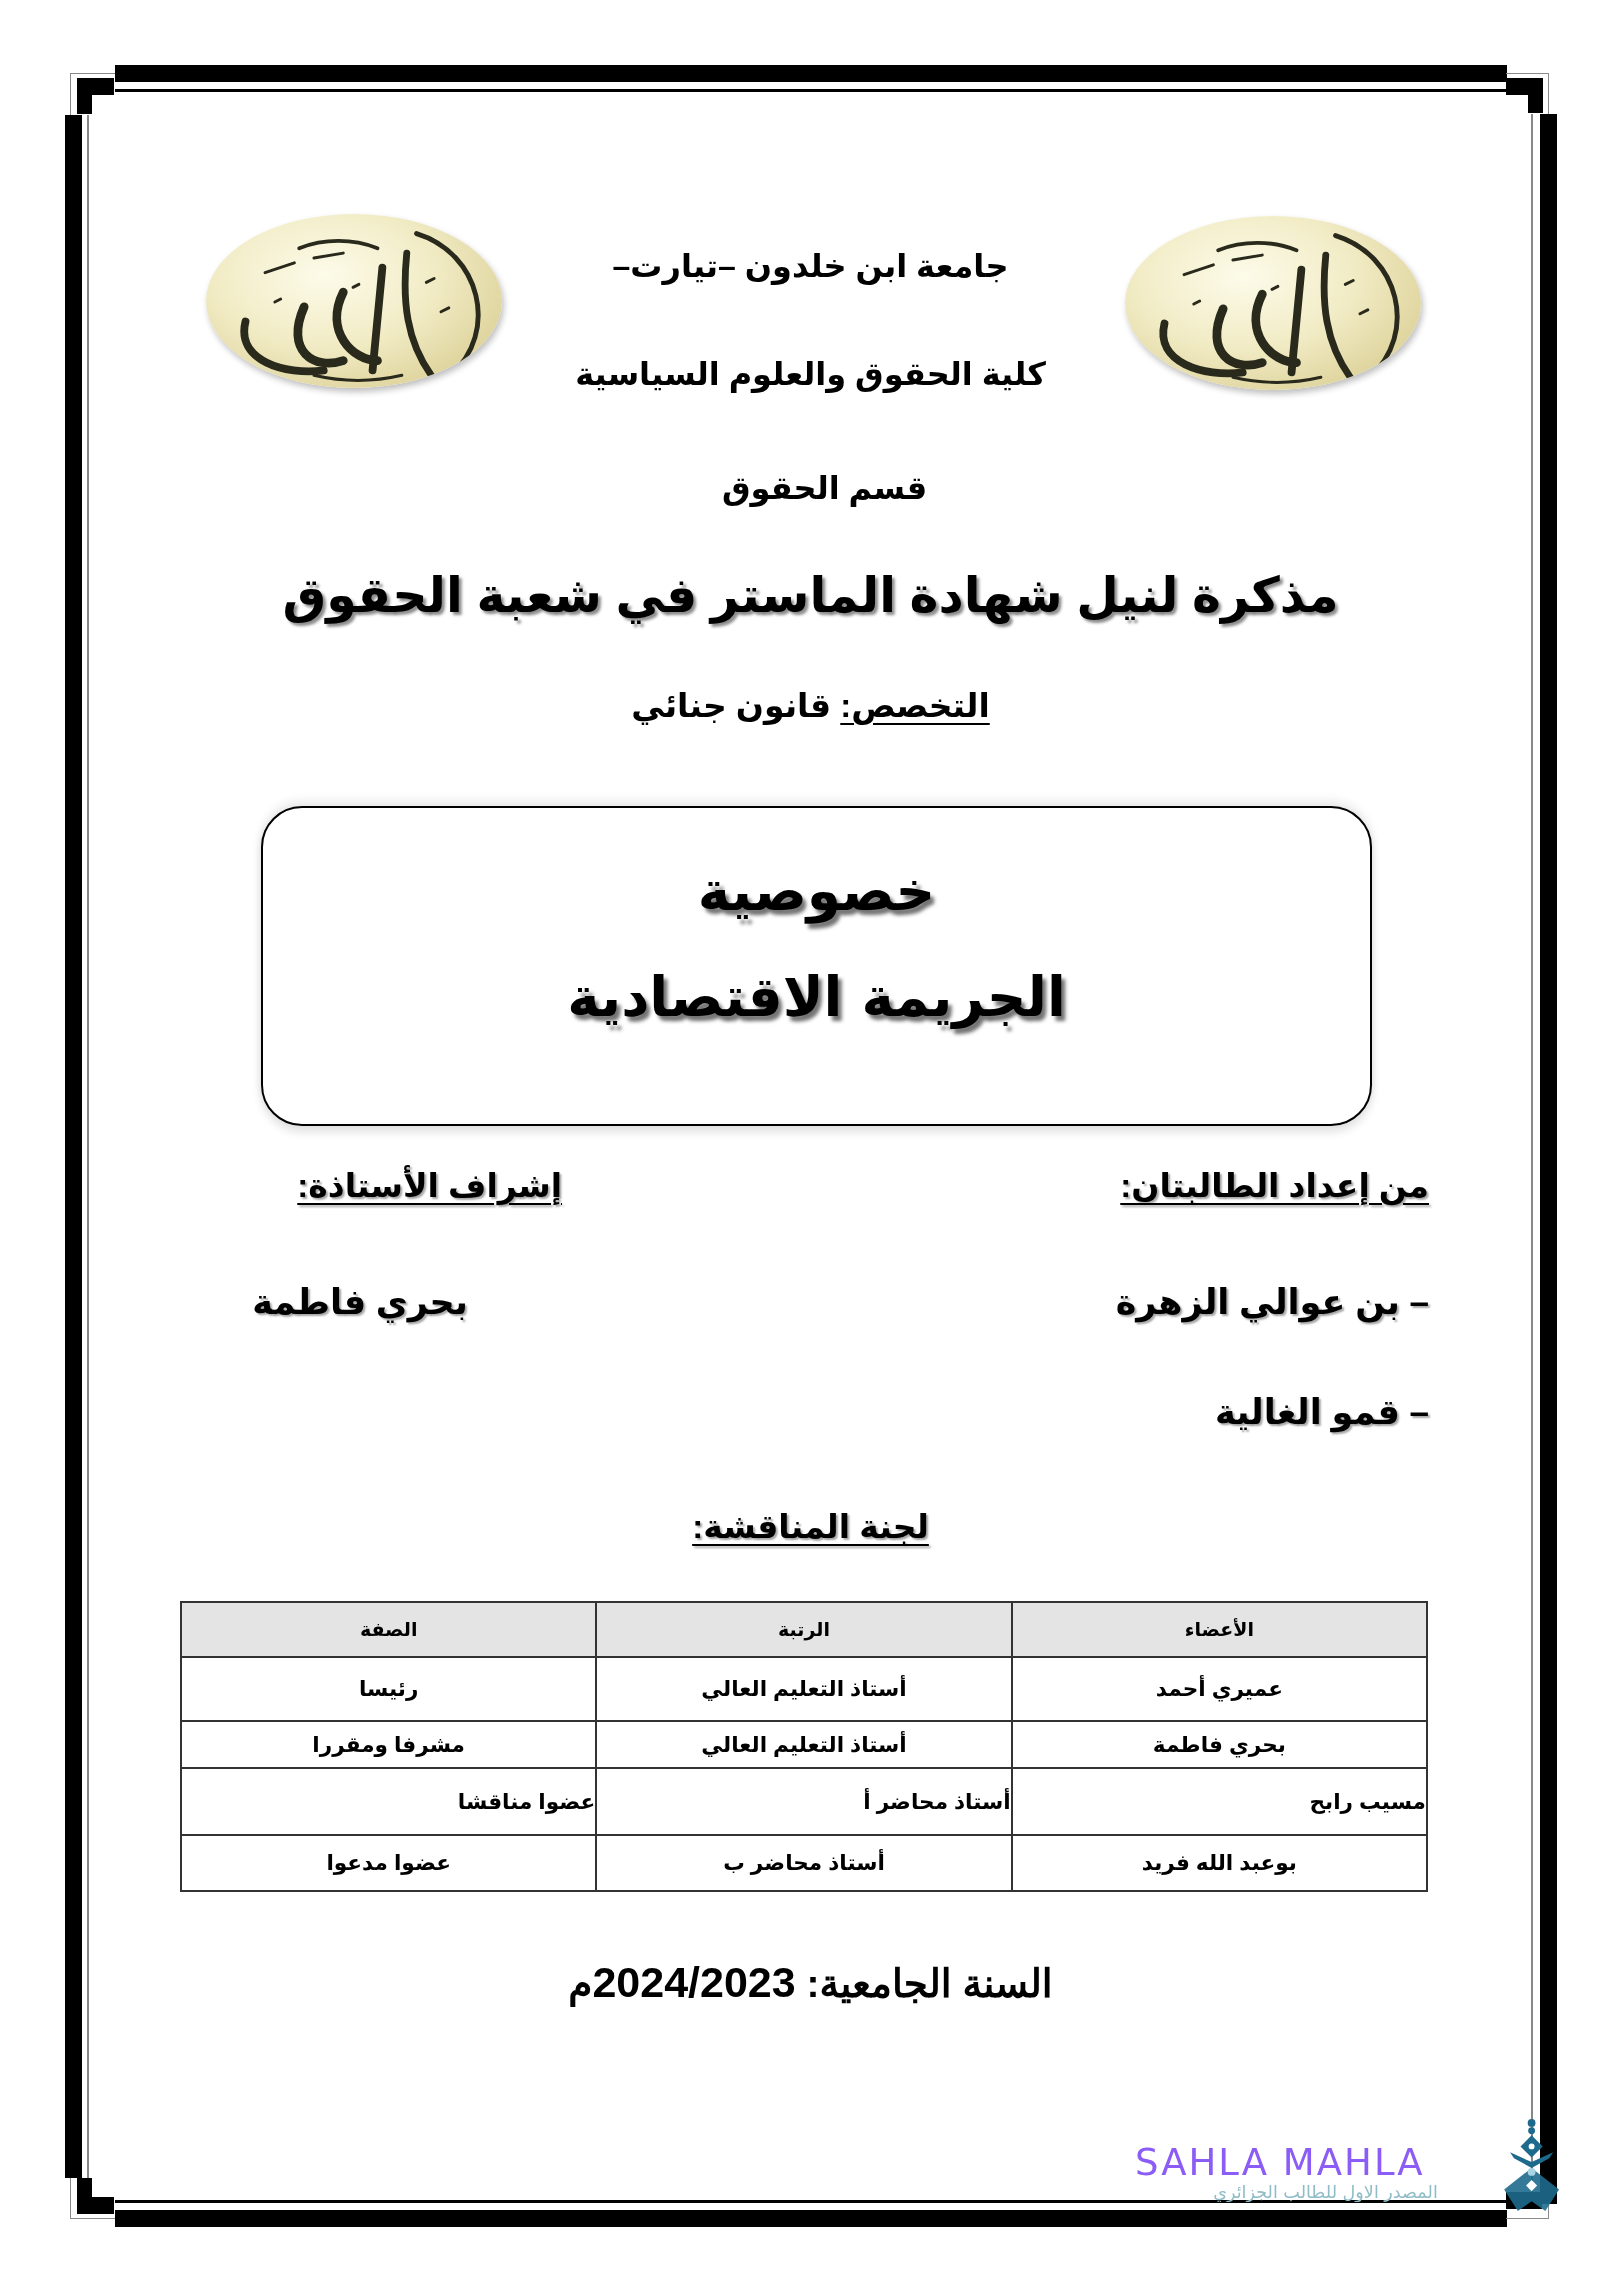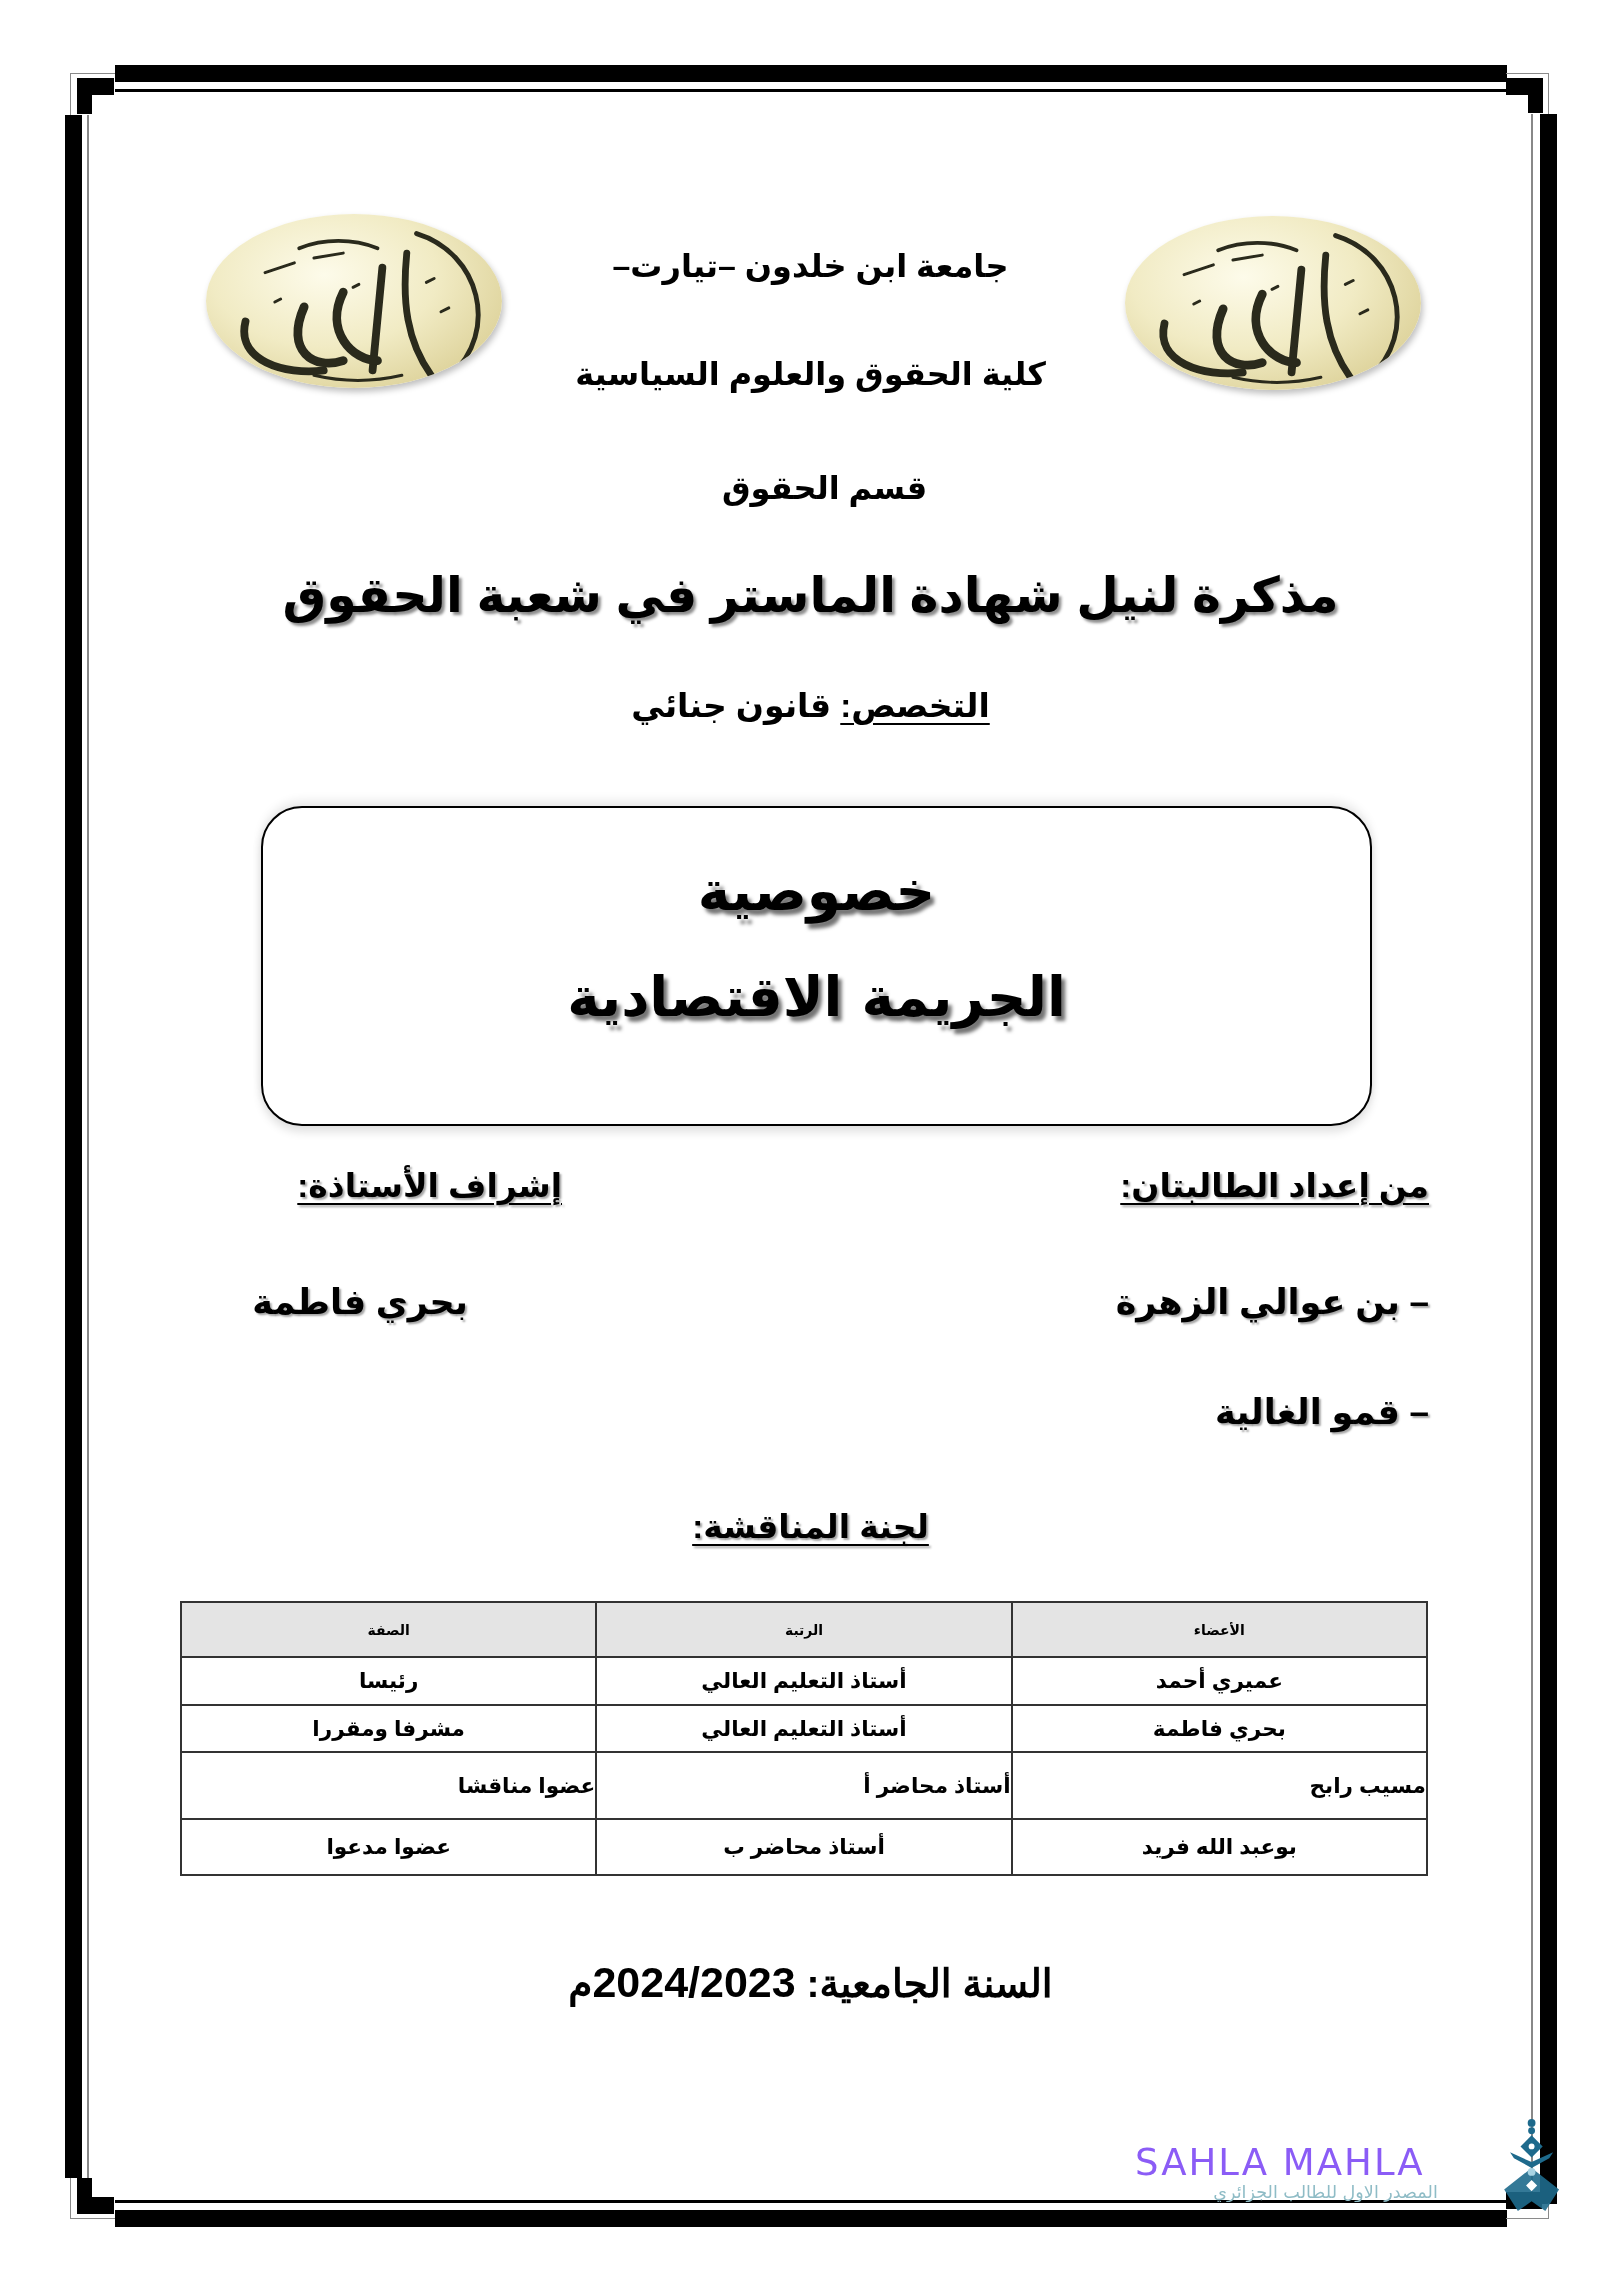--- a/index.html
+++ b/index.html
@@ -71,22 +71,22 @@
 
   
   table.committee {
     position: absolute; left: 180px; top: 1601px; width: 1248px;
     border-collapse: collapse; table-layout: fixed;
     font-family: "Liberation Sans", "DejaVu Sans", sans-serif; font-weight: bold; font-size: 21.6px;
   }
   table.committee th, table.committee td {
     border: 2px solid #333; text-align: center; vertical-align: middle;
   }
-  table.committee th { background: #e4e4e4; height: 55px; font-size: 14px; }
-  table.committee tr.r1 td { height: 48px; }
+  table.committee th { background: #e4e4e4; height: 55px; font-size: 19px; }
+  table.committee tr.r1 td { height: 64px; }
   table.committee tr.r2 td { height: 47px; }
   table.committee tr.r3 td { height: 67px; text-align: right; }
   table.committee tr.r4 td { height: 56px; }
 
   
   .year {
     position: absolute; left: 0; width: 1621px; top: 1958px; text-align: center;
     font-family: Liberation Sans, sans-serif; font-weight: bold; font-size: 39px;
   }
   .year .num { font-size: 43px; }

